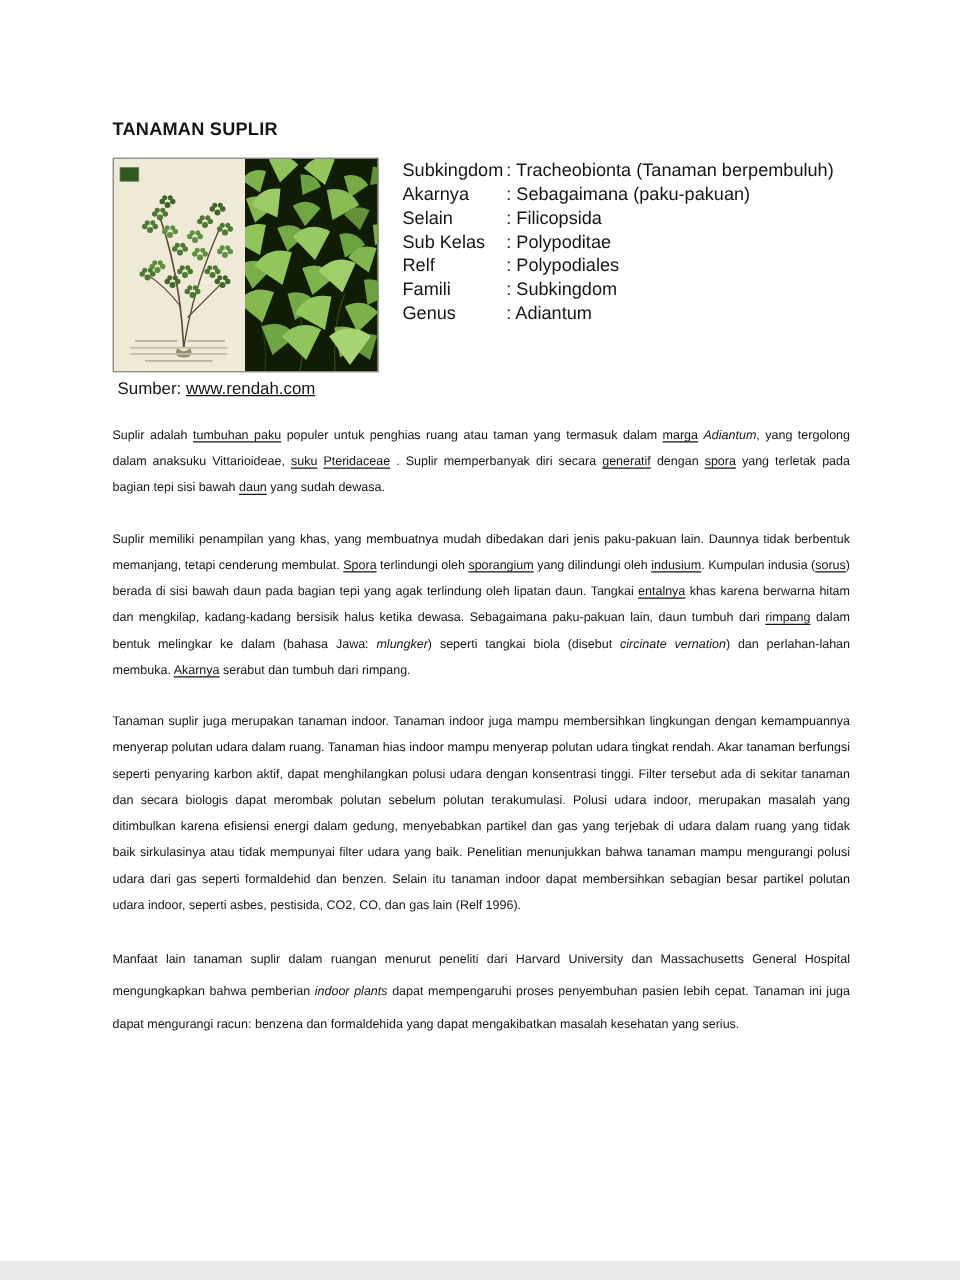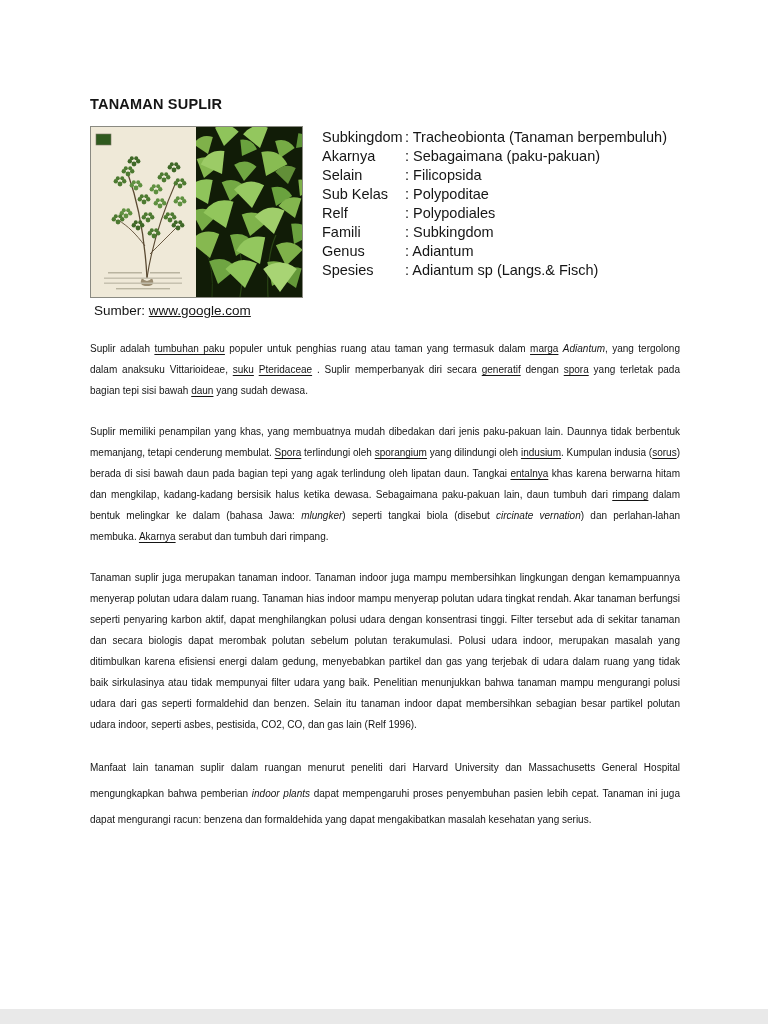--- a/index.html
+++ b/index.html
@@ -129,21 +129,21 @@
           <use href="#lf" transform="translate(170 138) rotate(-25) scale(2)" fill="#93c75e"></use>
           <use href="#lf" transform="translate(196 140) rotate(10) scale(1.7)" fill="#7fb14a"></use>
           <use href="#lf" transform="translate(128 158) rotate(15) scale(1.8)" fill="#6fa542"></use>
           <use href="#lf" transform="translate(155 162) rotate(-10) scale(2)" fill="#8fc45b"></use>
           <use href="#lf" transform="translate(182 160) rotate(25) scale(1.8)" fill="#7bb048"></use>
           <use href="#lf" transform="translate(206 162) rotate(-20) scale(1.5)" fill="#649839"></use>
           <use href="#lf" transform="translate(190 166) rotate(0) scale(2.1)" fill="#a8d474"></use>
         </g>
         <rect x="0.5" y="0.5" width="212" height="171" fill="none" stroke="#8a8a82"></rect>
       </svg>
-      <div class="caption"><span>Sumber: </span><span style="text-decoration: underline;">www.google.com</span></div>
+      <div class="caption"><span>Sumber: </span><span style="text-decoration: underline;">www.rendah.com</span></div>
     </div>
 
     <div class="taxonomy">
       <div class="tax-row">
           <span class="tax-label">Subkingdom</span>
           <span class="tax-value">: Tracheobionta (Tanaman berpembuluh)</span>
         </div>
       <div class="tax-row">
           <span class="tax-label">Akarnya</span>
           <span class="tax-value">: Sebagaimana (paku-pakuan)</span>
@@ -161,24 +161,20 @@
           <span class="tax-value">: Polypodiales</span>
         </div>
       <div class="tax-row">
           <span class="tax-label">Famili</span>
           <span class="tax-value">: Subkingdom</span>
         </div>
       <div class="tax-row">
           <span class="tax-label">Genus</span>
           <span class="tax-value">: Adiantum</span>
         </div>
-      <div class="tax-row">
-          <span class="tax-label">Spesies</span>
-          <span class="tax-value">: Adiantum sp (Langs.&amp; Fisch)</span>
-        </div>
     </div>
 
   </div>
 
   <div class="body-text">
     <p class="para"><span>Suplir adalah </span><span style="text-decoration: underline;">tumbuhan paku</span><span> populer untuk penghias ruang atau taman yang termasuk dalam </span><span style="text-decoration: underline;">marga</span><span> </span><span style="font-style: italic;">Adiantum</span><span>, yang tergolong dalam anaksuku Vittarioideae, </span><span style="text-decoration: underline;">suku</span><span> </span><span style="text-decoration: underline;">Pteridaceae</span><span> . Suplir memperbanyak diri secara </span><span style="text-decoration: underline;">generatif</span><span> dengan </span><span style="text-decoration: underline;">spora</span><span> yang terletak pada bagian tepi sisi bawah </span><span style="text-decoration: underline;">daun</span><span> yang sudah dewasa.</span></p>
     <p class="para"><span>Suplir memiliki penampilan yang khas, yang membuatnya mudah dibedakan dari jenis paku-pakuan lain. Daunnya tidak berbentuk memanjang, tetapi cenderung membulat. </span><span style="text-decoration: underline;">Spora</span><span> terlindungi oleh </span><span style="text-decoration: underline;">sporangium</span><span> yang dilindungi oleh </span><span style="text-decoration: underline;">indusium</span><span>. Kumpulan indusia (</span><span style="text-decoration: underline;">sorus</span><span>) berada di sisi bawah daun pada bagian tepi yang agak terlindung oleh lipatan daun. Tangkai </span><span style="text-decoration: underline;">entalnya</span><span> khas karena berwarna hitam dan mengkilap, kadang-kadang bersisik halus ketika dewasa. Sebagaimana paku-pakuan lain, daun tumbuh dari </span><span style="text-decoration: underline;">rimpang</span><span> dalam bentuk melingkar ke dalam (bahasa Jawa: </span><span style="font-style: italic;">mlungker</span><span>) seperti tangkai biola (disebut </span><span style="font-style: italic;">circinate vernation</span><span>) dan perlahan-lahan membuka. </span><span style="text-decoration: underline;">Akarnya</span><span> serabut dan tumbuh dari rimpang.</span></p>
     <p class="para"><span>Tanaman suplir juga merupakan tanaman indoor. Tanaman indoor juga mampu membersihkan lingkungan dengan kemampuannya menyerap polutan udara dalam ruang. Tanaman hias indoor mampu menyerap polutan udara tingkat rendah. Akar tanaman berfungsi seperti penyaring karbon aktif, dapat menghilangkan polusi udara dengan konsentrasi tinggi. Filter tersebut ada di sekitar tanaman dan secara biologis dapat merombak polutan sebelum polutan terakumulasi. Polusi udara indoor, merupakan masalah yang ditimbulkan karena efisiensi energi dalam gedung, menyebabkan partikel dan gas yang terjebak di udara dalam ruang yang tidak baik sirkulasinya atau tidak mempunyai filter udara yang baik. Penelitian menunjukkan bahwa tanaman mampu mengurangi polusi udara dari gas seperti formaldehid dan benzen. Selain itu tanaman indoor dapat membersihkan sebagian besar partikel polutan udara indoor, seperti asbes, pestisida, CO2, CO, dan gas lain (Relf 1996).</span></p>
     <p class="para loose"><span>Manfaat lain tanaman suplir dalam ruangan menurut peneliti dari Harvard University dan Massachusetts General Hospital mengungkapkan bahwa pemberian </span><span style="font-style: italic;">indoor plants</span><span> dapat mempengaruhi proses penyembuhan pasien lebih cepat. Tanaman ini juga dapat mengurangi racun: benzena dan formaldehida yang dapat mengakibatkan masalah kesehatan yang serius.</span></p>
   </div>

